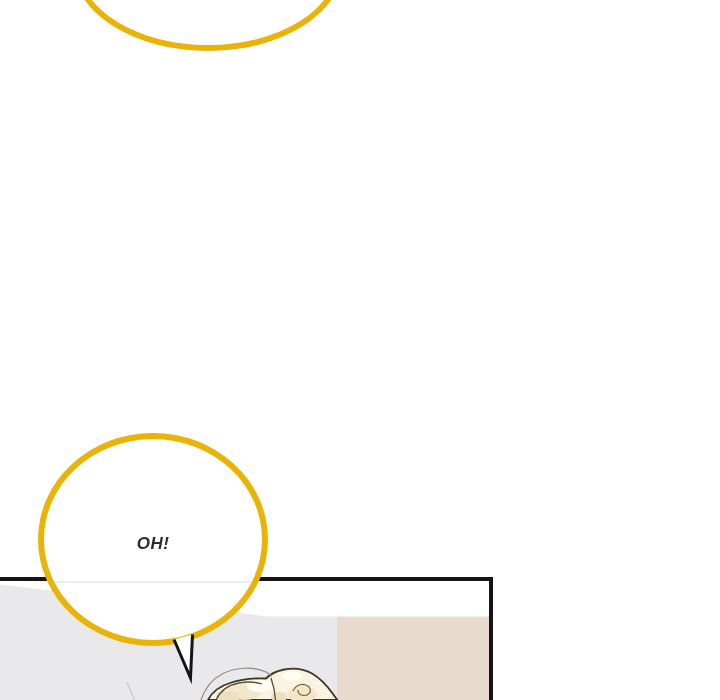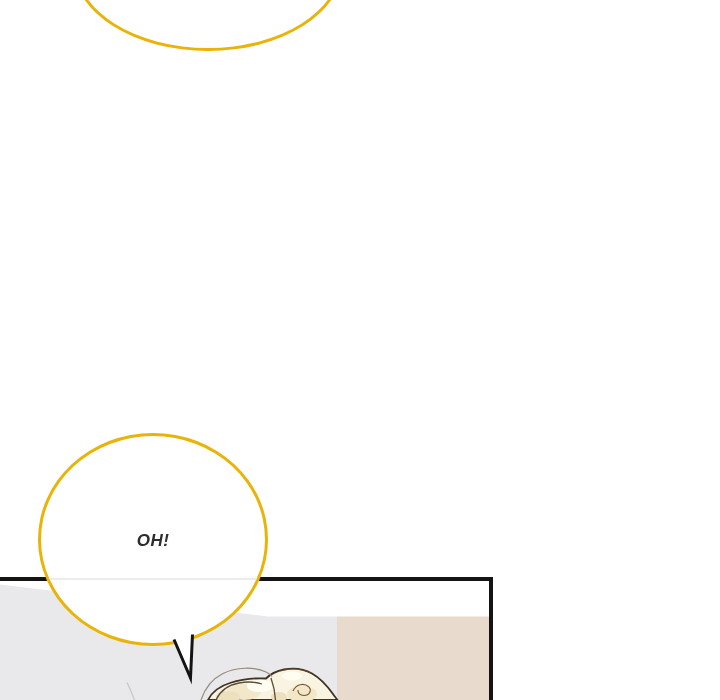--- a/index.html
+++ b/index.html
@@ -9,21 +9,21 @@
     position: relative;
     width: 720px;
     height: 700px;
     background: #ffffff;
     overflow: hidden;
   }
 
   .bubble {
     position: absolute;
     background: #ffffff;
-    border: 3px solid #eab308;
+    border: 6px solid #eab308;
     border-radius: 50%;
     box-sizing: border-box;
   }
 
   .bubble-top {
     left: 73px;
     top: -121px;
     width: 270px;
     height: 172px;
     z-index: 2;

